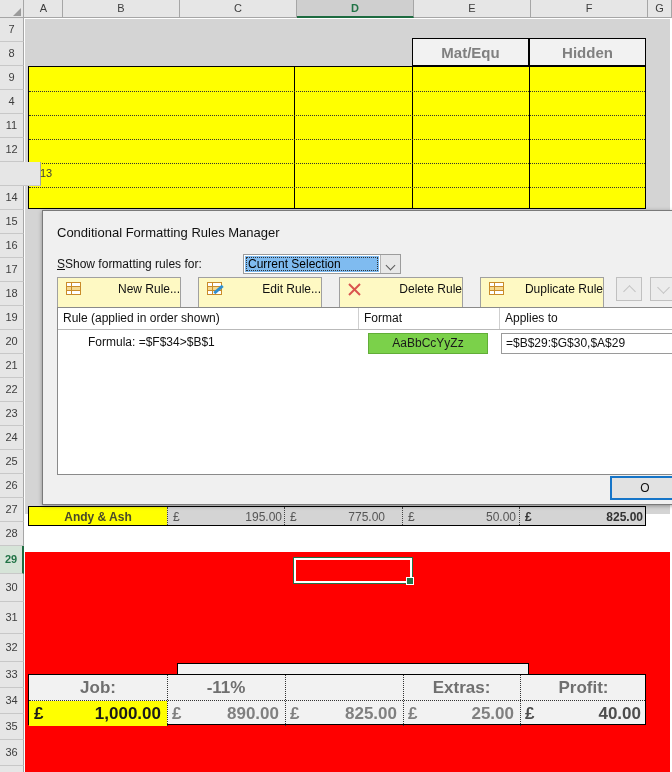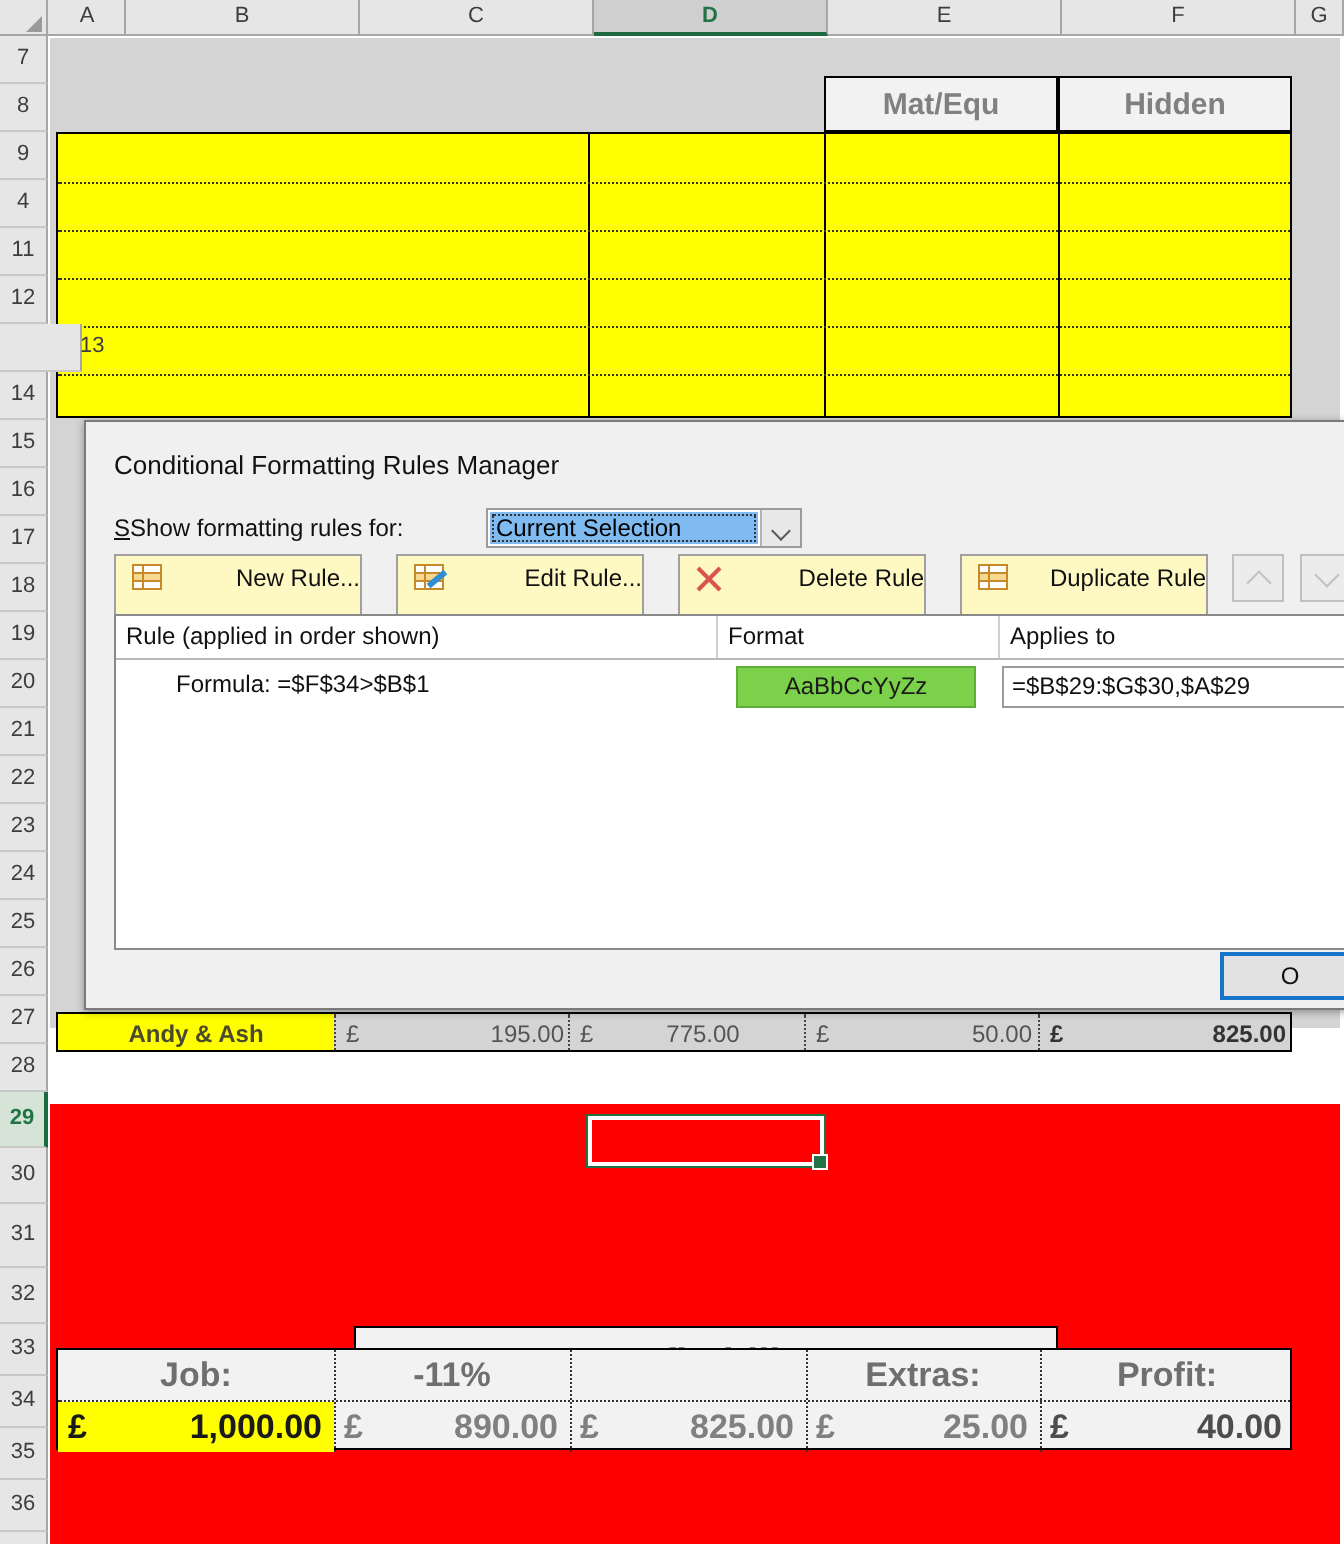--- a/index.html
+++ b/index.html
@@ -174,21 +174,21 @@
       <div class="hsep" style="top:120px;"></div>
     </div>
 
     <div class="row26" style="left:3px;top:487px;width:618px;height:20px;">
       <div class="c nm" style="left:0;width:138px;">Andy &amp; Ash</div>
       <div class="dot" style="left:138px;"></div>
       <div class="c" style="left:144px;width:14px;">£</div>
       <div class="c" style="left:158px;width:95px;text-align:right;">195.00</div>
       <div class="dot" style="left:255px;"></div>
       <div class="c" style="left:261px;width:14px;">£</div>
-      <div class="c" style="left:275px;width:95px;text-align:center;">775.00</div>
+      <div class="c" style="left:261px;width:95px;text-align:right;">775.00</div>
       <div class="dot" style="left:373px;"></div>
       <div class="c" style="left:379px;width:14px;">£</div>
       <div class="c" style="left:393px;width:94px;text-align:right;">50.00</div>
       <div class="dot" style="left:490px;"></div>
       <div class="c" style="left:496px;width:14px;font-weight:bold;color:#333;">£</div>
       <div class="c" style="left:510px;width:104px;text-align:right;font-weight:bold;color:#333;">825.00</div>
     </div>
 
     <div class="selrect" style="left:269px;top:539px;width:118px;height:25px;"></div>
 

